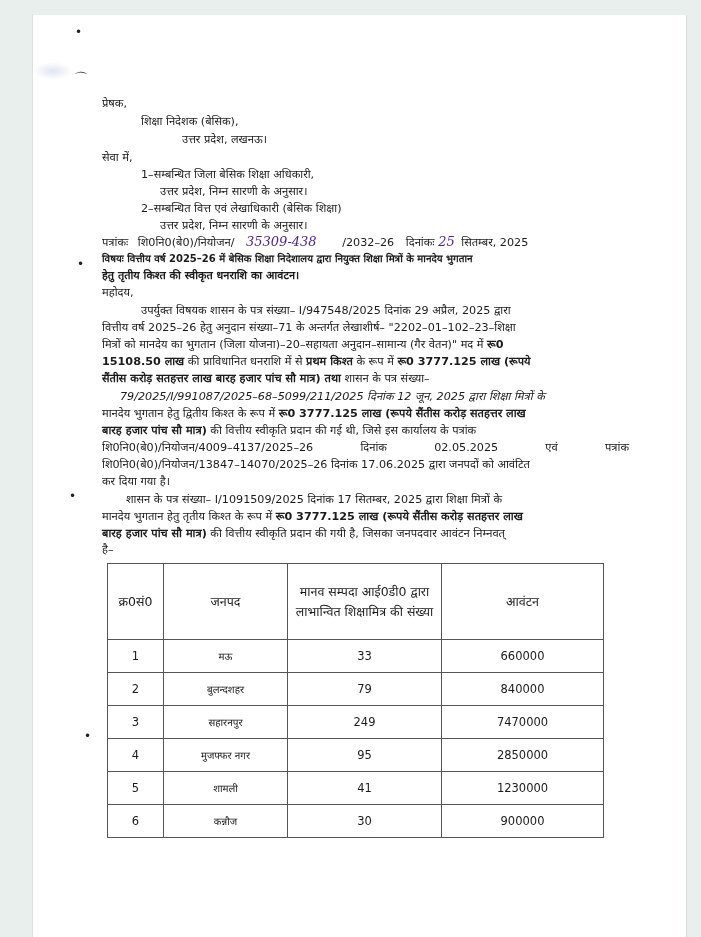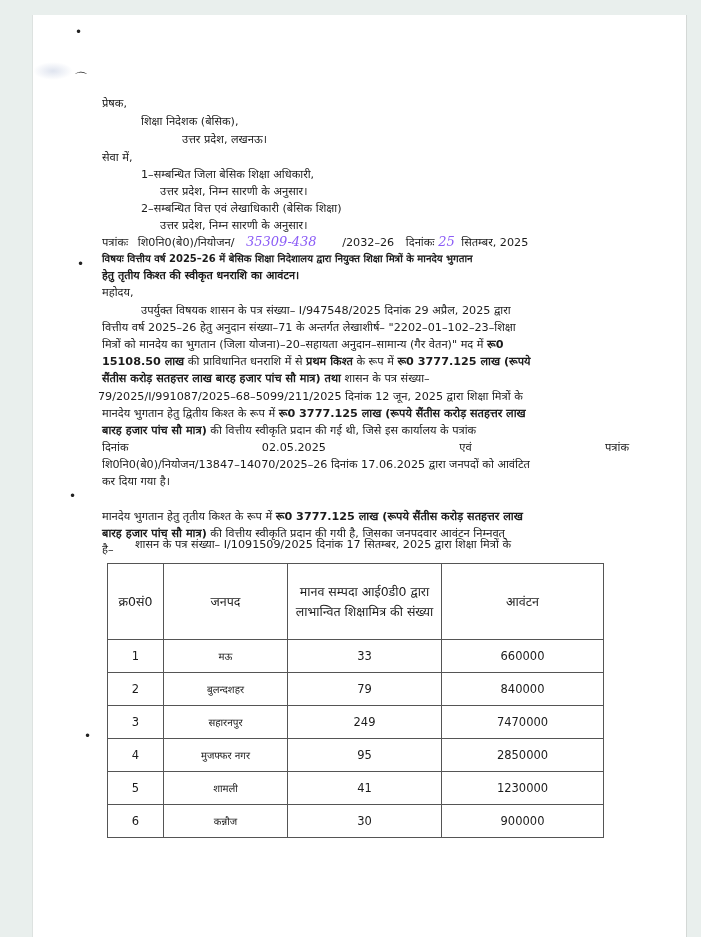--- a/index.html
+++ b/index.html
@@ -15,21 +15,21 @@
     background: #ffffff;
     box-shadow: 1px 0 0 #d4d8d6, -1px 0 0 #dde2e0;
   }
   .mark { position: absolute; color: #222; font-size: 12px; line-height: 1; }
   .smudge {
     position: absolute; left: 33px; top: 62px; width: 40px; height: 18px;
     background: radial-gradient(ellipse at center, #dfe4ef 0%, rgba(255,255,255,0) 70%);
   }
   .t { position: absolute; font-size: 11.2px; line-height: 15px; white-space: nowrap; }
   .b { font-weight: bold; }
-  .hand { font-family: "DejaVu Serif", serif; font-style: italic; color: #8b5cf6; font-size: 13px; }
+  .hand { font-family: "DejaVu Serif", serif; font-style: italic; color: #4c1d95; font-size: 13px; }
   .just { display: flex; justify-content: space-between; width: 527px; }
   table.alloc {
     position: absolute; left: 107px; top: 563px;
     border-collapse: collapse;
     font-size: 11.5px;
   }
   table.alloc td, table.alloc th {
     border: 1px solid #555;
     text-align: center;
     font-weight: normal;
@@ -79,37 +79,38 @@
 <div class="t" style="left:102px;top:320px;">वित्तीय वर्ष 2025–26 हेतु अनुदान संख्या–71 के अन्तर्गत लेखाशीर्ष– "2202–01–102–23–शिक्षा</div>
 <div class="t" style="left:102px;top:337px;">
   <span>मित्रों को मानदेय का भुगतान (जिला योजना)–20–सहायता अनुदान–सामान्य (गैर वेतन)" मद में</span> <b>रू0</b>
 </div>
 <div class="t" style="left:102px;top:354px;">
   <b>15108.50 लाख</b> <span>की प्राविधानित धनराशि में से</span> <b>प्रथम किश्त</b> <span>के रूप में</span> <b>रू0 3777.125 लाख (रूपये</b>
 </div>
 <div class="t" style="left:102px;top:371px;">
   <b>सैंतीस करोड़ सतहत्तर लाख बारह हजार पांच सौ मात्र) तथा</b> <span>शासन के पत्र संख्या–</span>
 </div>
-<div class="t" style="left:98px;top:389px;">79/2025/I/991087/2025–68–5099/211/2025 दिनांक 12 जून, 2025 द्वारा शिक्षा मित्रों के</div>
+<div class="t" style="left:120px;top:389px;font-style:italic;">79/2025/I/991087/2025–68–5099/211/2025 दिनांक 12 जून, 2025 द्वारा शिक्षा मित्रों के</div>
 <div class="t" style="left:102px;top:406px;">
   <span>मानदेय भुगतान हेतु द्वितीय किश्त के रूप में</span> <b>रू0 3777.125 लाख (रूपये सैंतीस करोड़ सतहत्तर लाख</b>
 </div>
 <div class="t" style="left:102px;top:423px;">
   <b>बारह हजार पांच सौ मात्र)</b> <span>की वित्तीय स्वीकृति प्रदान की गई थी, जिसे इस कार्यालय के पत्रांक</span>
 </div>
 <div class="t just" style="left:102px;top:440px;">
+  <span>शि0नि0(बे0)/नियोजन/4009–4137/2025–26</span>
   <span>दिनांक</span>
   <span>02.05.2025</span>
   <span>एवं</span>
   <span>पत्रांक</span>
 </div>
 <div class="t" style="left:102px;top:457px;">शि0नि0(बे0)/नियोजन/13847–14070/2025–26 दिनांक 17.06.2025 द्वारा जनपदों को आवंटित</div>
 <div class="t" style="left:102px;top:474px;">कर दिया गया है।</div>
 
-<div class="t" style="left:135px;top:492px;margin-top:45px;">शासन के पत्र संख्या– I/1091509/2025 दिनांक 17 सितम्बर, 2025 द्वारा शिक्षा मित्रों के</div>
+<div class="t" style="left:126px;top:492px;">शासन के पत्र संख्या– I/1091509/2025 दिनांक 17 सितम्बर, 2025 द्वारा शिक्षा मित्रों के</div>
 <div class="t" style="left:102px;top:509px;">
   <span>मानदेय भुगतान हेतु तृतीय किश्त के रूप में</span> <b>रू0 3777.125 लाख (रूपये सैंतीस करोड़ सतहत्तर लाख</b>
 </div>
 <div class="t" style="left:102px;top:526px;">
   <b>बारह हजार पांच सौ मात्र)</b> <span>की वित्तीय स्वीकृति प्रदान की गयी है, जिसका जनपदवार आवंटन निम्नवत्</span>
 </div>
 <div class="t" style="left:102px;top:542px;">है–</div>
 
 <table class="alloc">
   <thead>

